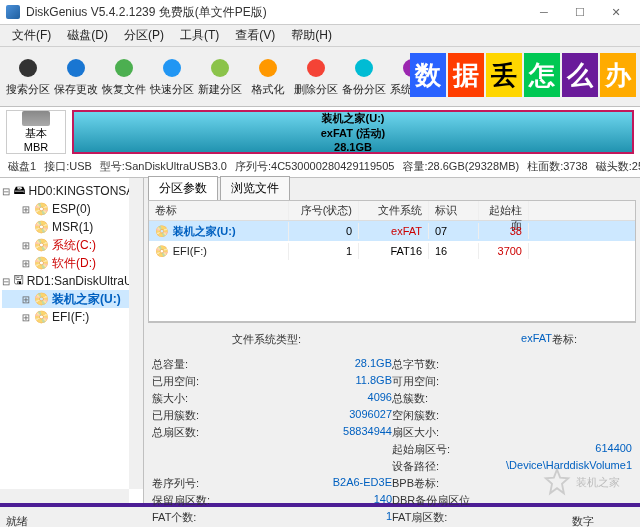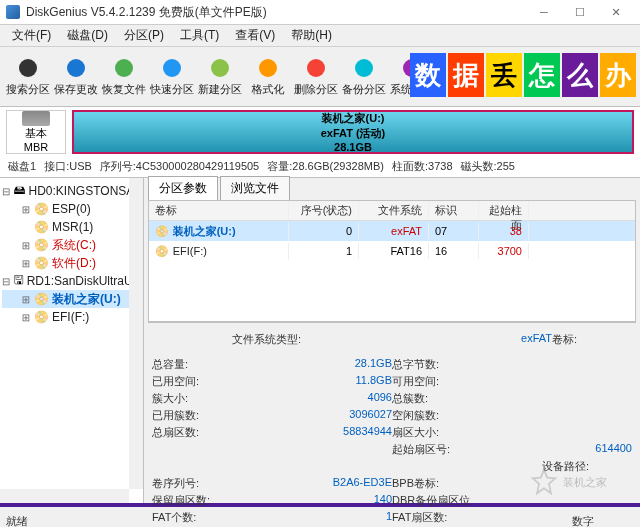--- a/index.html
+++ b/index.html
@@ -52,21 +52,21 @@
 .vt-row .col-start.red { color: #c00; }
 .detail-scroll { height: 14px; background: #f0f0f0; margin: 0 4px; border: 1px solid #c0c0c0; border-top: none; }
 .details { margin: 8px 4px 0 4px; font-size: 11px; color: #333; }
 .det-row { display: flex; padding: 1px 4px; justify-content: flex-end; }
 .det-label { width: 90px; color: #333; }
 .det-val { width: 150px; text-align: right; color: #0060c0; }
 .det-label2 { width: 80px; color: #333; }
 .det-link { color: #0060c0; }
 .statusbar { height: 32px; background: #f0f0f0; border-top: 4px solid #4c1d95; display: flex; align-items: center; padding: 0 6px; font-size: 11px; color: #333; }
 .statusbar > div { margin-right: 40px; }
-.watermark { position: absolute; right: 33px; bottom: 30px; opacity: 0.5; font-size: 11px; color: #888; display: flex; align-items: center; gap: 4px; }
+.watermark { position: absolute; right: 20px; bottom: 30px; opacity: 0.5; font-size: 11px; color: #888; display: flex; align-items: center; gap: 4px; }
 .star { width: 30px; height: 30px; }
 svg.ic { width: 100%; height: 100%; }
 </style>
 </head>
 <body>
 
 <div class="titlebar">
   <div class="titlebar-icon"></div>
   <div class="titlebar-text">DiskGenius V5.4.2.1239 免费版(单文件PE版)</div>
   <div class="win-btn">─</div>
@@ -177,20 +177,21 @@
   <div class="disk-bar">
     <div>装机之家(U:)</div>
     <div>exFAT (活动)</div>
     <div>28.1GB</div>
   </div>
 </div>
 
 <div class="disk-info-line">
   <span>磁盘1</span>
     <span>接口:USB</span>
+    <span>型号:SanDiskUltraUSB3.0</span>
     <span>序列号:4C530000280429119505</span>
     <span>容量:28.6GB(29328MB)</span>
     <span>柱面数:3738</span>
     <span>磁头数:255</span>
 </div>
 
 <div class="main-area">
   <div class="tree-panel">
     <div class="tree">
       <div class="tree-node">
@@ -314,20 +315,21 @@
             <span class="det-val det-link">58834944</span>
             <span class="det-label">扇区大小:</span>
             <span class="det-val"></span>
           </div>
           <div class="det-row">
             <span class="det-label">起始扇区号:</span>
             <span class="det-val det-link">614400</span>
           </div>
           <div class="det-row">
             <span class="det-label">设备路径:</span>
+            <span class="det-val det-link">\Device\HarddiskVolume1</span>
           </div>
           <div class="det-row">
             <span class="det-label">卷序列号:</span>
             <span class="det-val det-link">B2A6-ED3E</span>
             <span class="det-label">BPB卷标:</span>
             <span class="det-val"></span>
           </div>
           <div class="det-row">
             <span class="det-label">保留扇区数:</span>
             <span class="det-val det-link">140</span>

